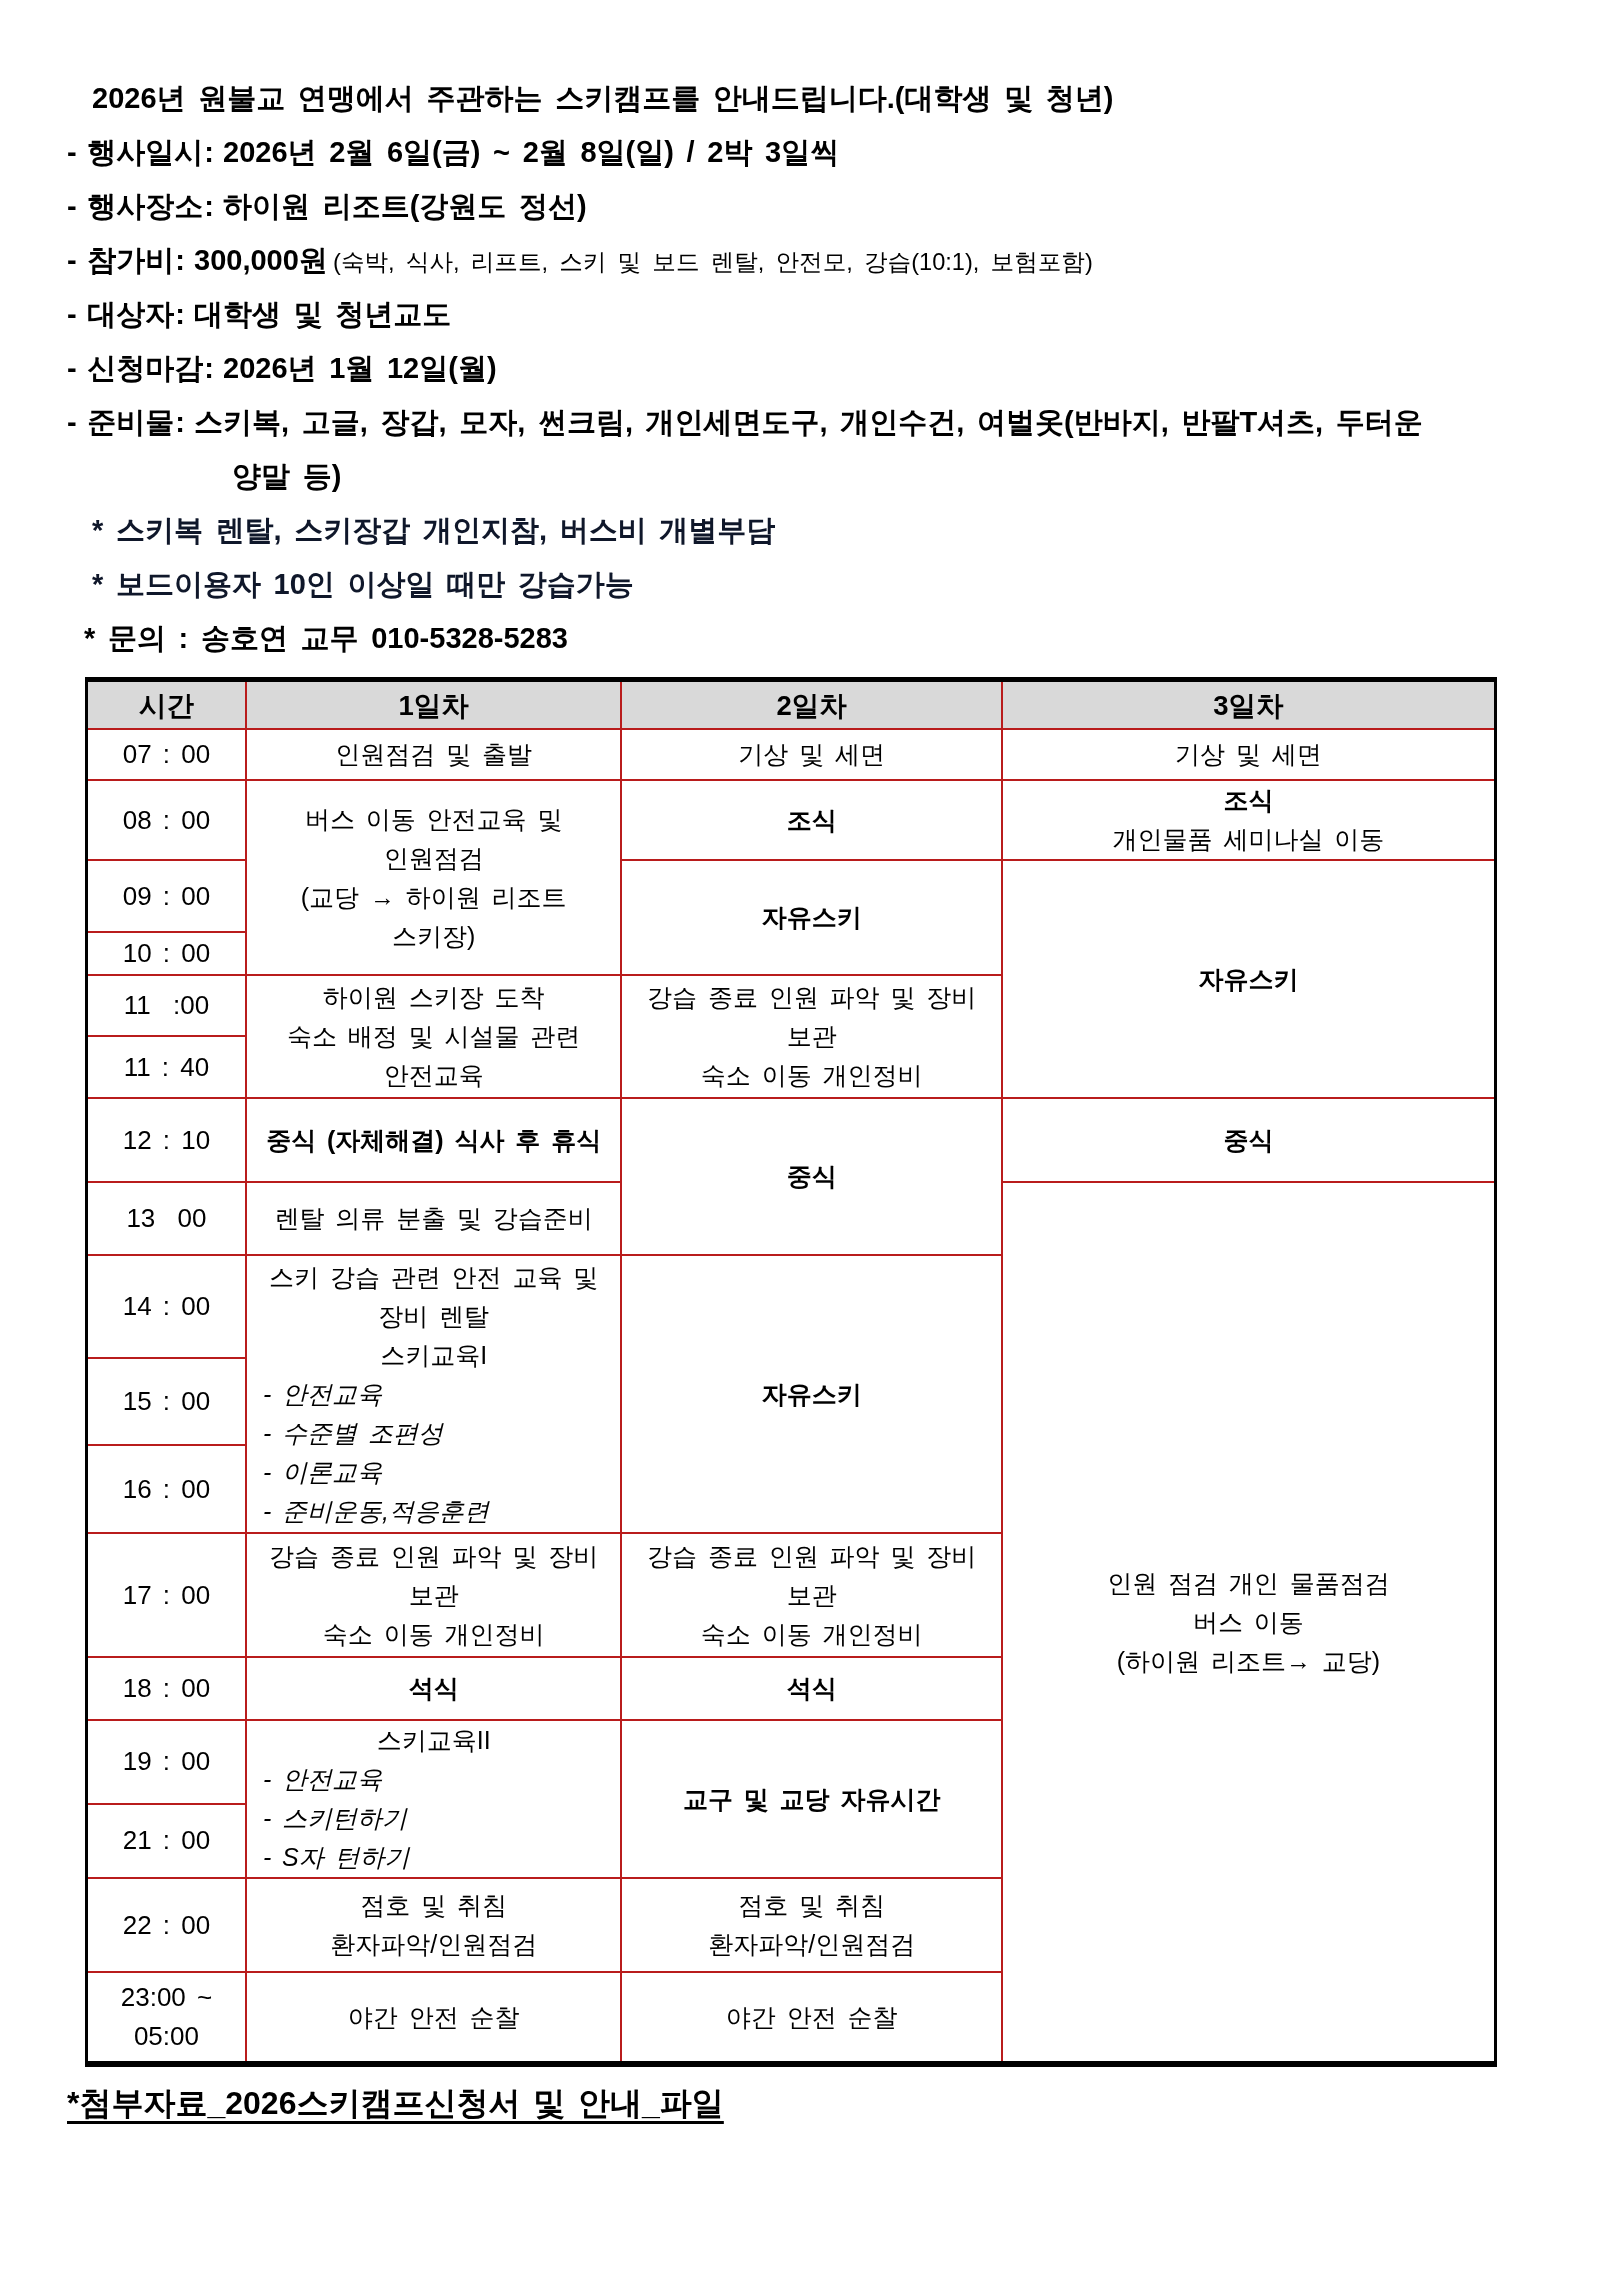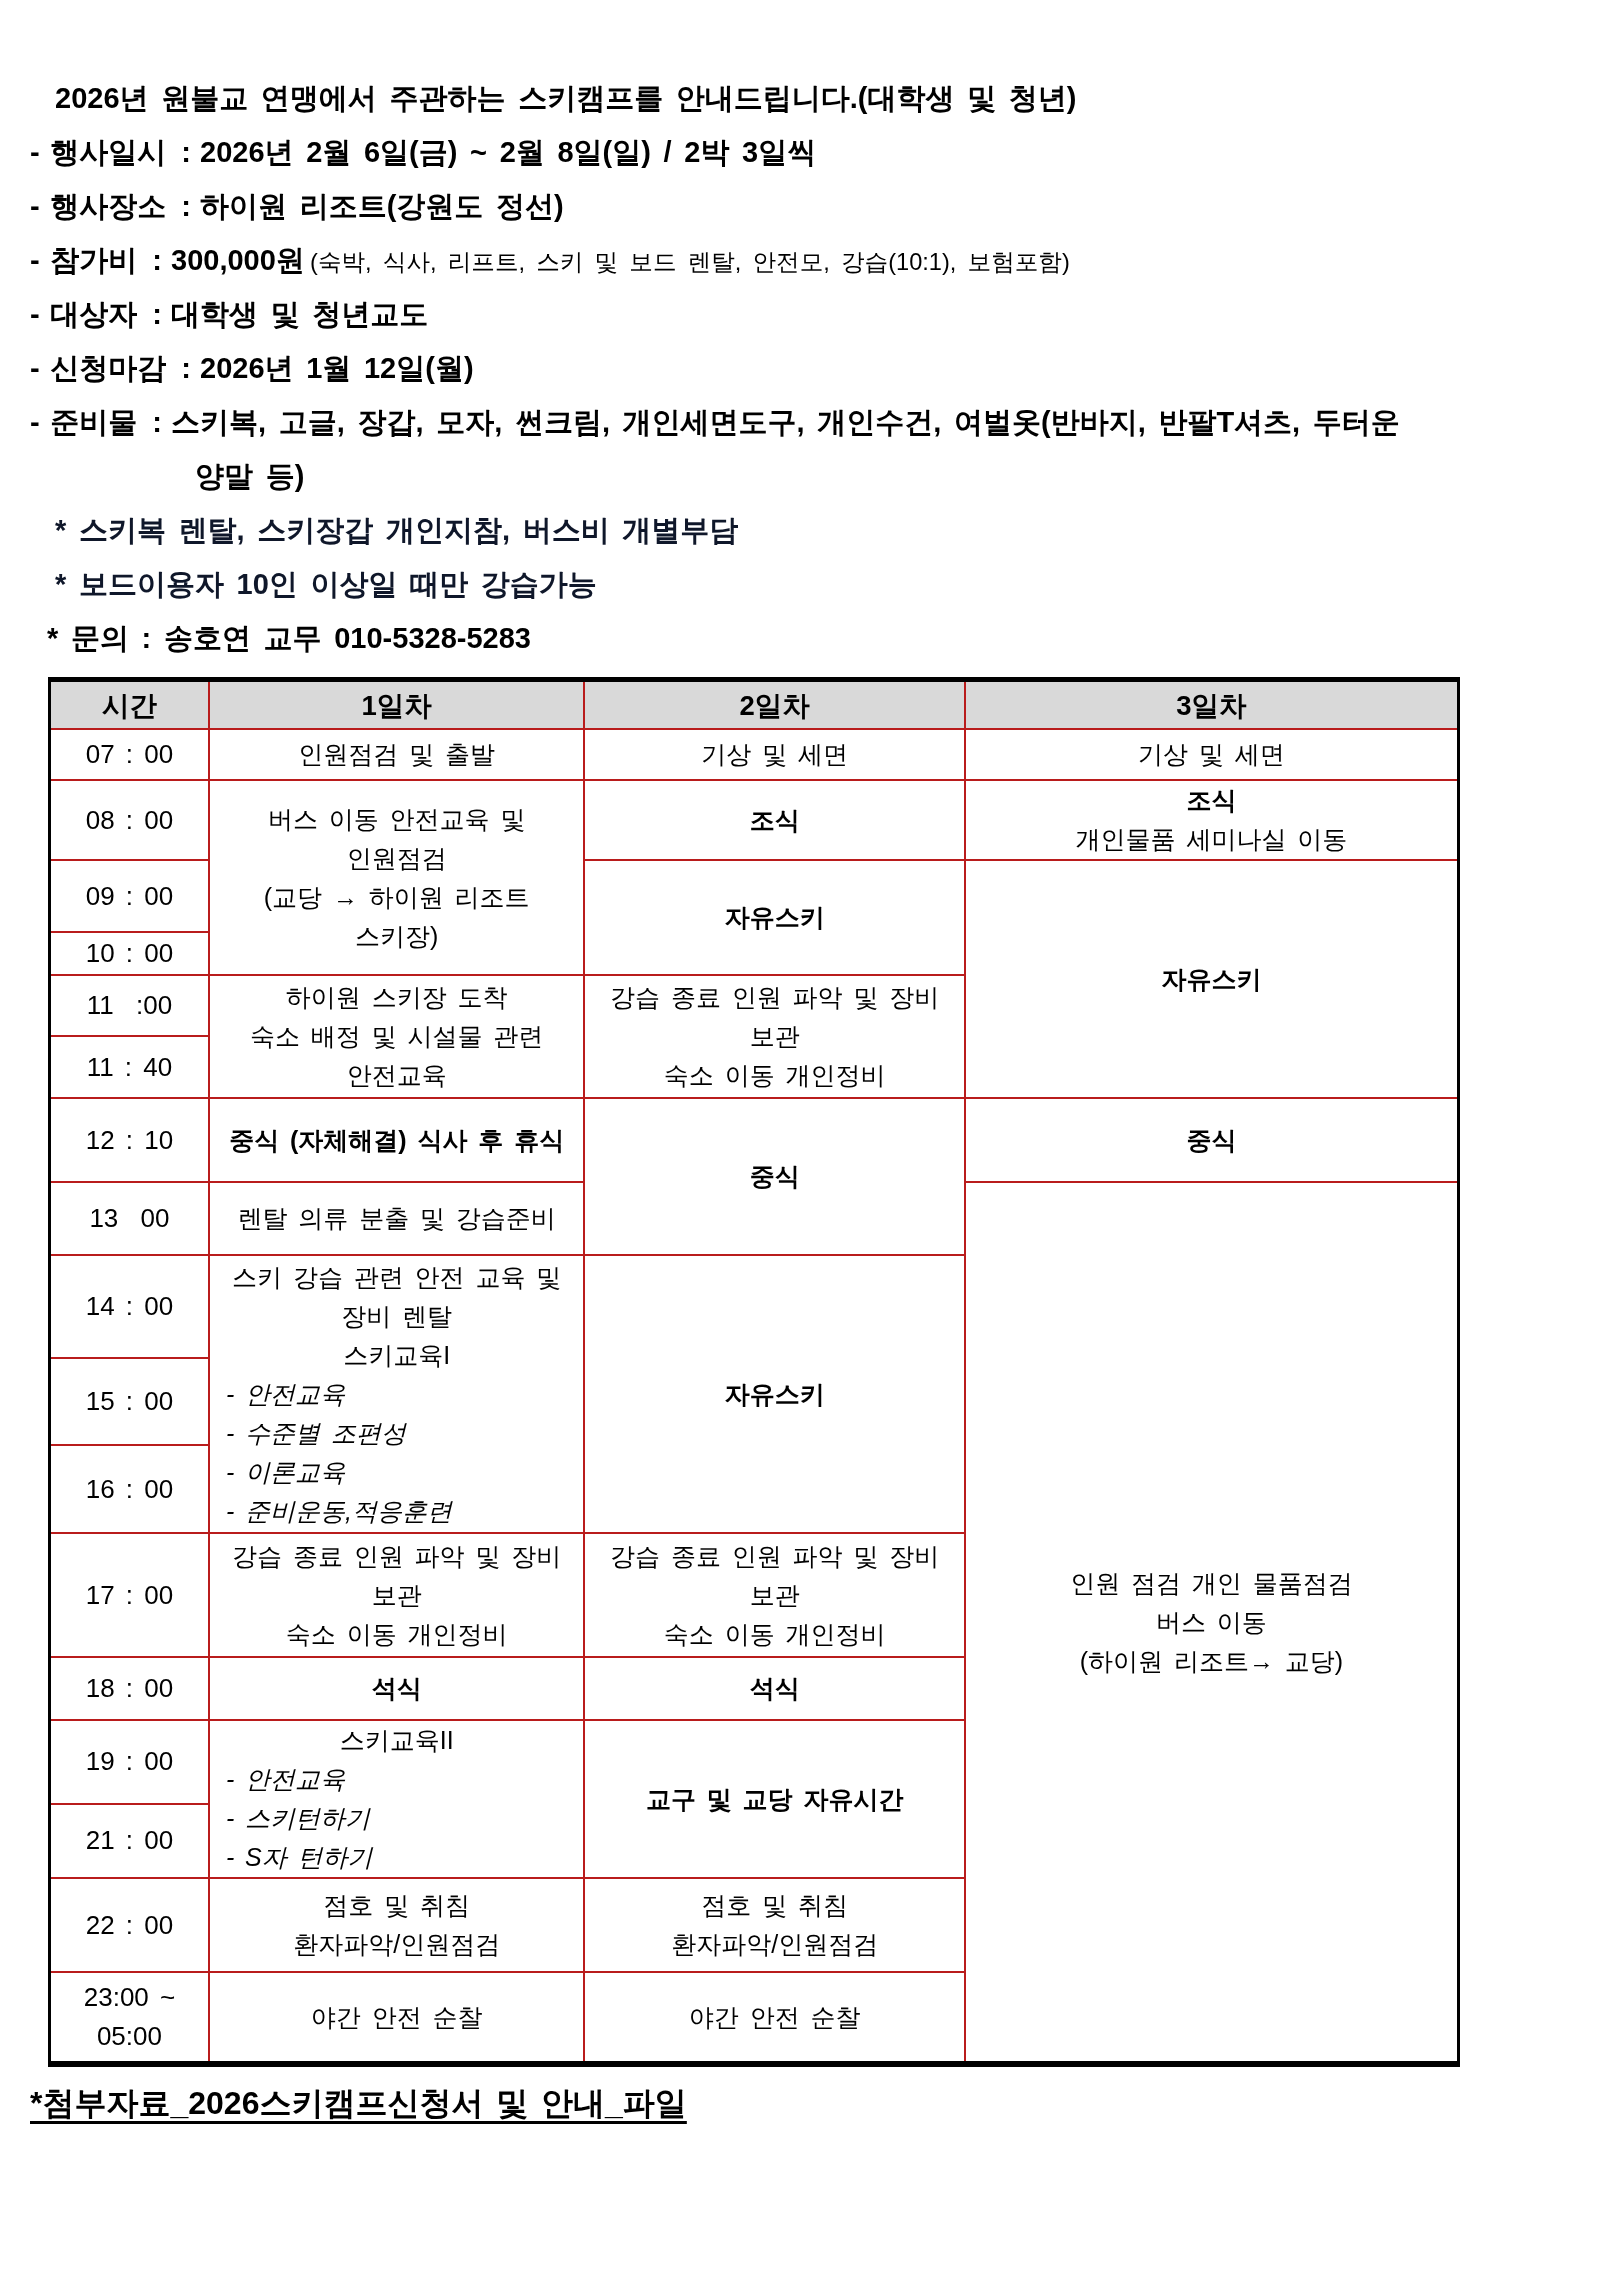--- a/index.html
+++ b/index.html
@@ -1,26 +1,26 @@
 <!DOCTYPE html>
 <html style="font-size:10.5px"><head>
 <meta charset="utf-8">
 <style>
   html,body { margin:0; padding:0; background:#888; }
   .page {
     width:1623px; height:2295px; background:#ffffff; margin:0 auto;
-    box-sizing:border-box; padding:71px 52px 0 30px;
+    box-sizing:border-box; padding:71px 52px 0 67px;
     font-family:"Liberation Sans","DejaVu Sans",sans-serif; color:#000;
     position:relative; overflow:hidden;
   }
   
   .iline { height:54px; line-height:54px; font-size:29px; font-weight:700;
            white-space:nowrap; word-spacing:4.6px; }
   .iline .dash { margin-right:10.5px; }
-  .iline .lbl  { margin-right:15px; }
+  .iline .lbl  { margin-right:1px; }
   .iline .col  { margin-right:9.2px; }
   .iline .note { font-size:23.6px; font-weight:400; margin-left:5.2px; }
   .title   { padding-left:25px; }
   .cont    { padding-left:165px; }
   .red     { color:#0f172a; padding-left:25px; }
   .contact { padding-left:17px; }
   
   table.sched {
     border-collapse:collapse; table-layout:fixed;
     margin:11.8px 0 0 17.7px;

